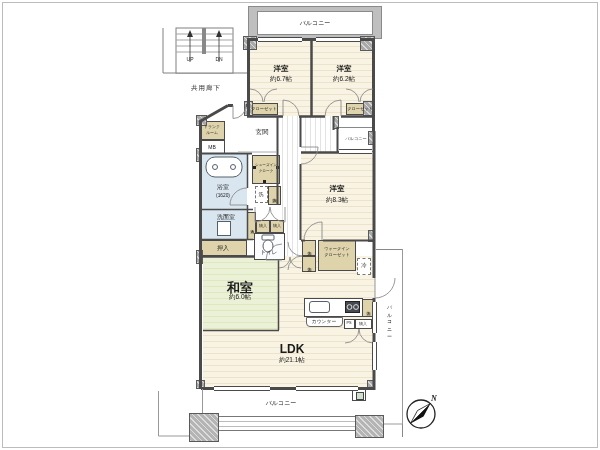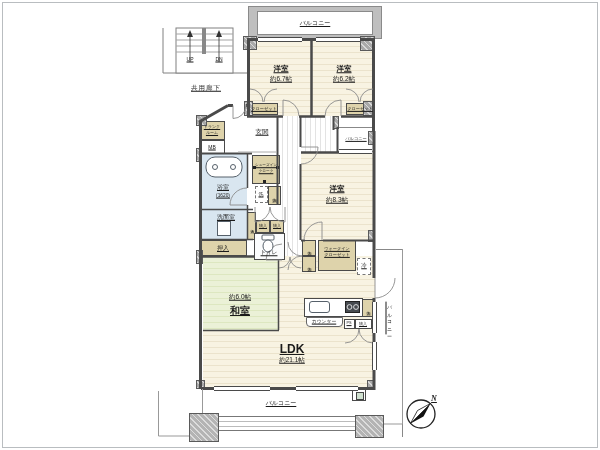--- a/index.html
+++ b/index.html
@@ -13,21 +13,21 @@
   .hallp{background:repeating-linear-gradient(90deg,#ffffff 0 4px,#e3e3e3 4px 5px);}
   .blue{background:#d9e6f0;}
   .bx{background:#ded3ab;border:1px solid #4a4a4a;z-index:3;}
   .wht{background:#fff;}
   .dash{border:1px dashed #777;background:#fff;}
   .col{background:#a9a9a9;border:1px solid #5a5a5a;z-index:4;
        background-image:repeating-linear-gradient(45deg,rgba(255,255,255,.55) 0 1px,transparent 1px 4px);}
   .wh{background:#fff;border-top:1px solid #4a4a4a;border-bottom:1px solid #4a4a4a;z-index:5;}
   .wv{background:#fff;border-left:1px solid #4a4a4a;border-right:1px solid #4a4a4a;z-index:5;}
   .lbl{position:absolute;transform:translate(-50%,-50%);font-size:6px;color:#1b1b1b;
-       white-space:nowrap;z-index:6;line-height:1;text-align:left;text-decoration:underline;}
+       white-space:nowrap;z-index:6;line-height:1;text-align:left;}
   .v{writing-mode:vertical-rl;text-orientation:upright;}
   .rn{font-weight:600;}
   svg.ovl{position:absolute;left:0;top:0;z-index:4;pointer-events:none;}
 </style>
 </head>
 <body>
 
 <div id="plan">
   <div class="frame"></div>
 
@@ -202,21 +202,21 @@
   <div class="lbl" style="left:223px;top:196px;font-size:4.8px;">(1620)</div>
   <div class="lbl" style="left:261px;top:194px;font-size:5px;">洗</div>
   <div class="lbl v" style="left:274px;top:195px;font-size:4.2px;">物入</div>
   <div class="lbl" style="left:226px;top:217px;font-size:6px;">洗面室</div>
   <div class="lbl v" style="left:251px;top:226px;font-size:3.8px;">物入</div>
   <div class="lbl" style="left:263px;top:226px;font-size:4px;">物入</div>
   <div class="lbl" style="left:277px;top:226px;font-size:4px;">物入</div>
   <div class="lbl" style="left:223px;top:248px;font-size:6px;">押入</div>
   <div class="lbl" style="left:269px;top:253px;font-size:5.5px;">トイレ</div>
 
-  <div class="lbl rn" style="left:240px;top:287px;font-size:10px;margin-top:24px;">和室</div>
+  <div class="lbl rn" style="left:240px;top:287px;font-size:13px;">和室</div>
   <div class="lbl" style="left:240px;top:297px;font-size:6.5px;">約6.0帖</div>
 
   <div class="lbl" style="left:337px;top:249px;font-size:4.2px;">ウォークイン</div>
   <div class="lbl" style="left:337px;top:255px;font-size:4.2px;">クローゼット</div>
   <div class="lbl v" style="left:309px;top:248px;font-size:4px;">物入</div>
   <div class="lbl v" style="left:309px;top:264px;font-size:4px;">物入</div>
   <div class="lbl" style="left:364px;top:266px;font-size:5.5px;">冷</div>
 
   <div class="lbl" style="left:324px;top:322px;font-size:4.8px;">カウンター</div>
   <div class="lbl" style="left:349px;top:324px;font-size:3.8px;">PS</div>

